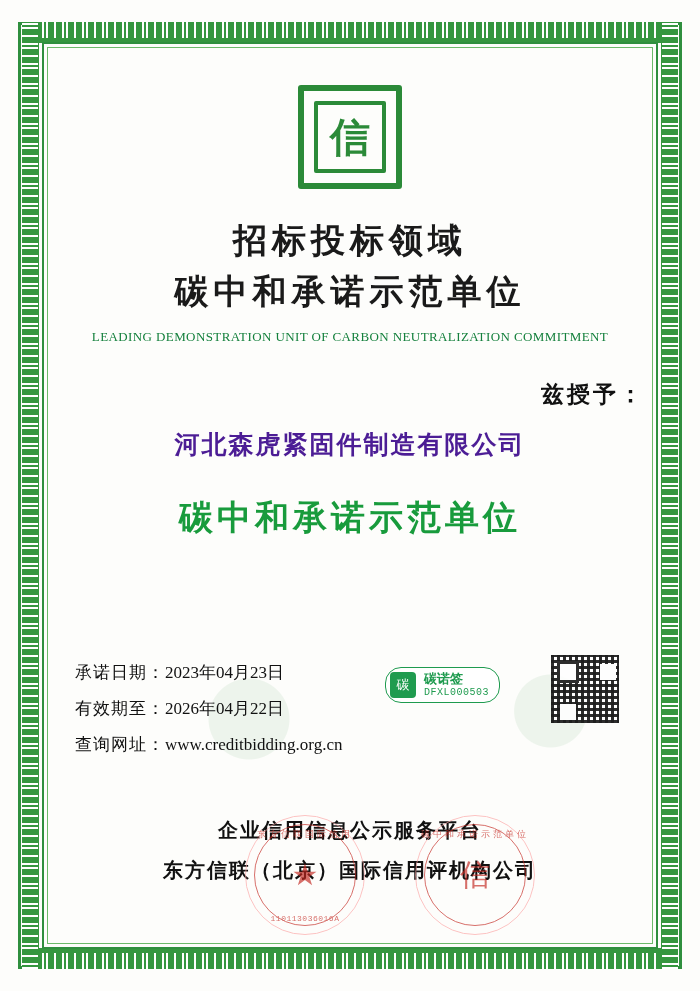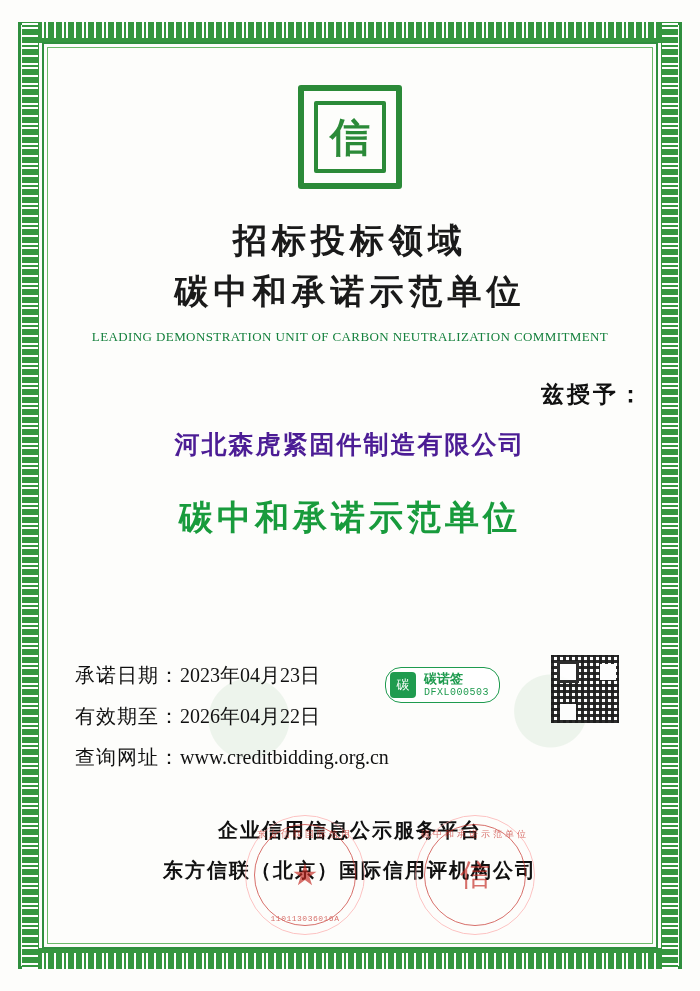--- a/index.html
+++ b/index.html
@@ -175,21 +175,21 @@
     letter-spacing: 1px;
   }
 
   
   .details {
     position: absolute;
     left: 20px;
     top: 600px;
     text-align: left;
     font-family: "DejaVu Serif", serif;
-    font-size: 20px;
+    font-size: 17px;
     color: #111;
     line-height: 2.05;
   }
   .details .row { white-space: nowrap; }
   .details .label { letter-spacing: 1px; }
   .details .value { font-family: "Liberation Serif", serif; }
 
   
   .qr {
     position: absolute;

